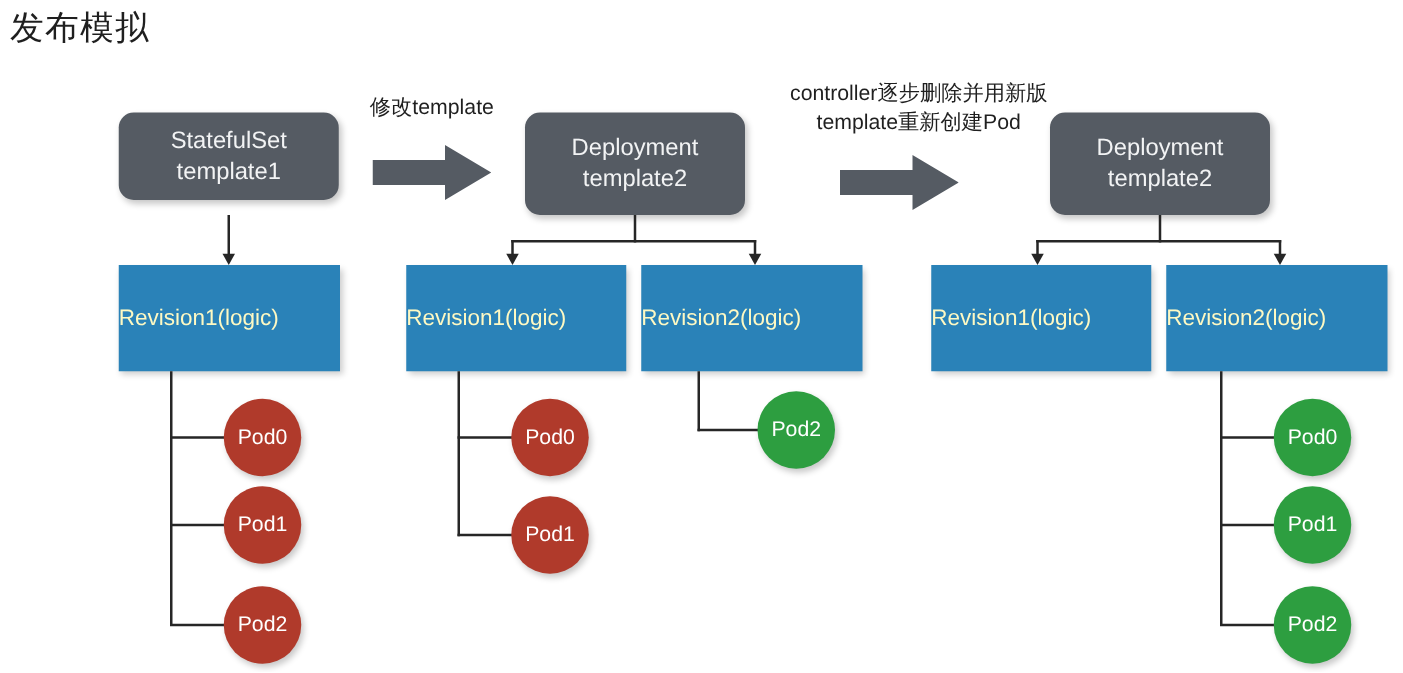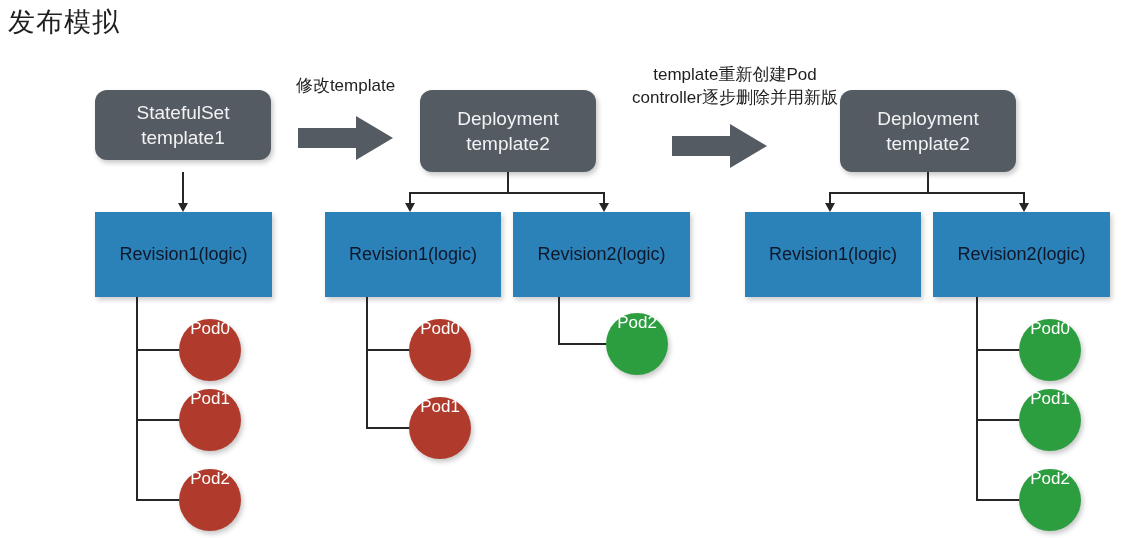--- a/index.html
+++ b/index.html
@@ -48,35 +48,35 @@
   }
   .tpl-box span { display: block; }
 
   
   .rev-box {
     position: absolute;
     background: #2a82b8;
     box-shadow: 2px 3px 5px rgba(0,0,0,0.20);
     display: flex;
     align-items: center;
-    justify-content: center;
-    color: #0f172a;
+    justify-content: flex-start;
+    color: #fef9c3;
     font-size: 18px;
     text-align: center;
     white-space: nowrap;
   }
 
   
   .pod {
     position: absolute;
     width: 62px;
     height: 62px;
     border-radius: 50%;
     display: flex;
-    align-items: flex-start;
+    align-items: center;
     justify-content: center;
     color: #ffffff;
     font-size: 17px;
     box-shadow: 2px 3px 5px rgba(0,0,0,0.22);
   }
   .pod.red   { background: #b03a2b; }
   .pod.green { background: #2d9e40; }
 
   
   .line-v, .line-h {
@@ -184,22 +184,22 @@
     <span>Pod1</span>
   </div>
 
   <div class="line-v" style="left:558px; top:297px; height:48px;"></div>
   <div class="line-h" style="left:558px; top:343px; width:52px;"></div>
   <div class="pod green" style="left:606px; top:313px;">
     <span>Pod2</span>
   </div>
 
   <div class="step-caption" style="left:590px; top:63px; width:290px;">
+    <span>controller逐步删除并用新版</span>
     <span>template重新创建Pod</span>
-    <span>controller逐步删除并用新版</span>
   </div>
   <div class="block-arrow" style="left:672px; top:122px; width:95px; height:48px;">
     <svg width="95" height="48" viewBox="0 0 95 48">
       <path d="M0,14 L58,14 L58,2 L95,24 L58,46 L58,34 L0,34 Z" fill="#555b63"></path>
     </svg>
   </div>
 
   <div class="tpl-box" style="left:840px; top:90px; width:176px; height:82px;">
     <span>Deployment</span>
     <span>template2</span>

